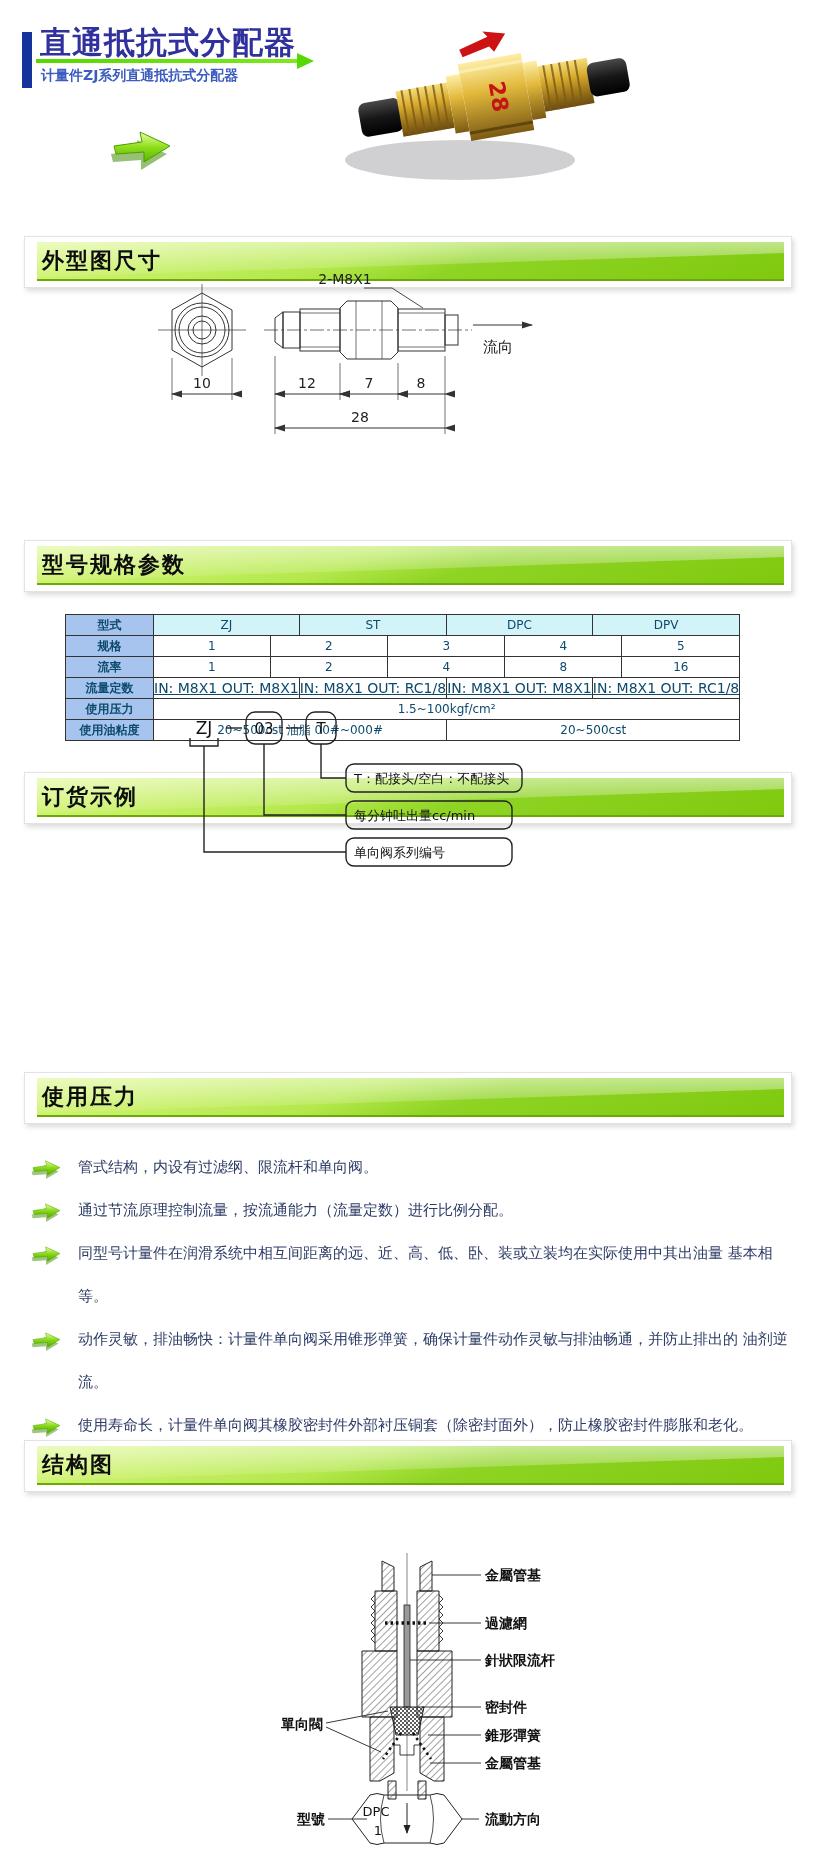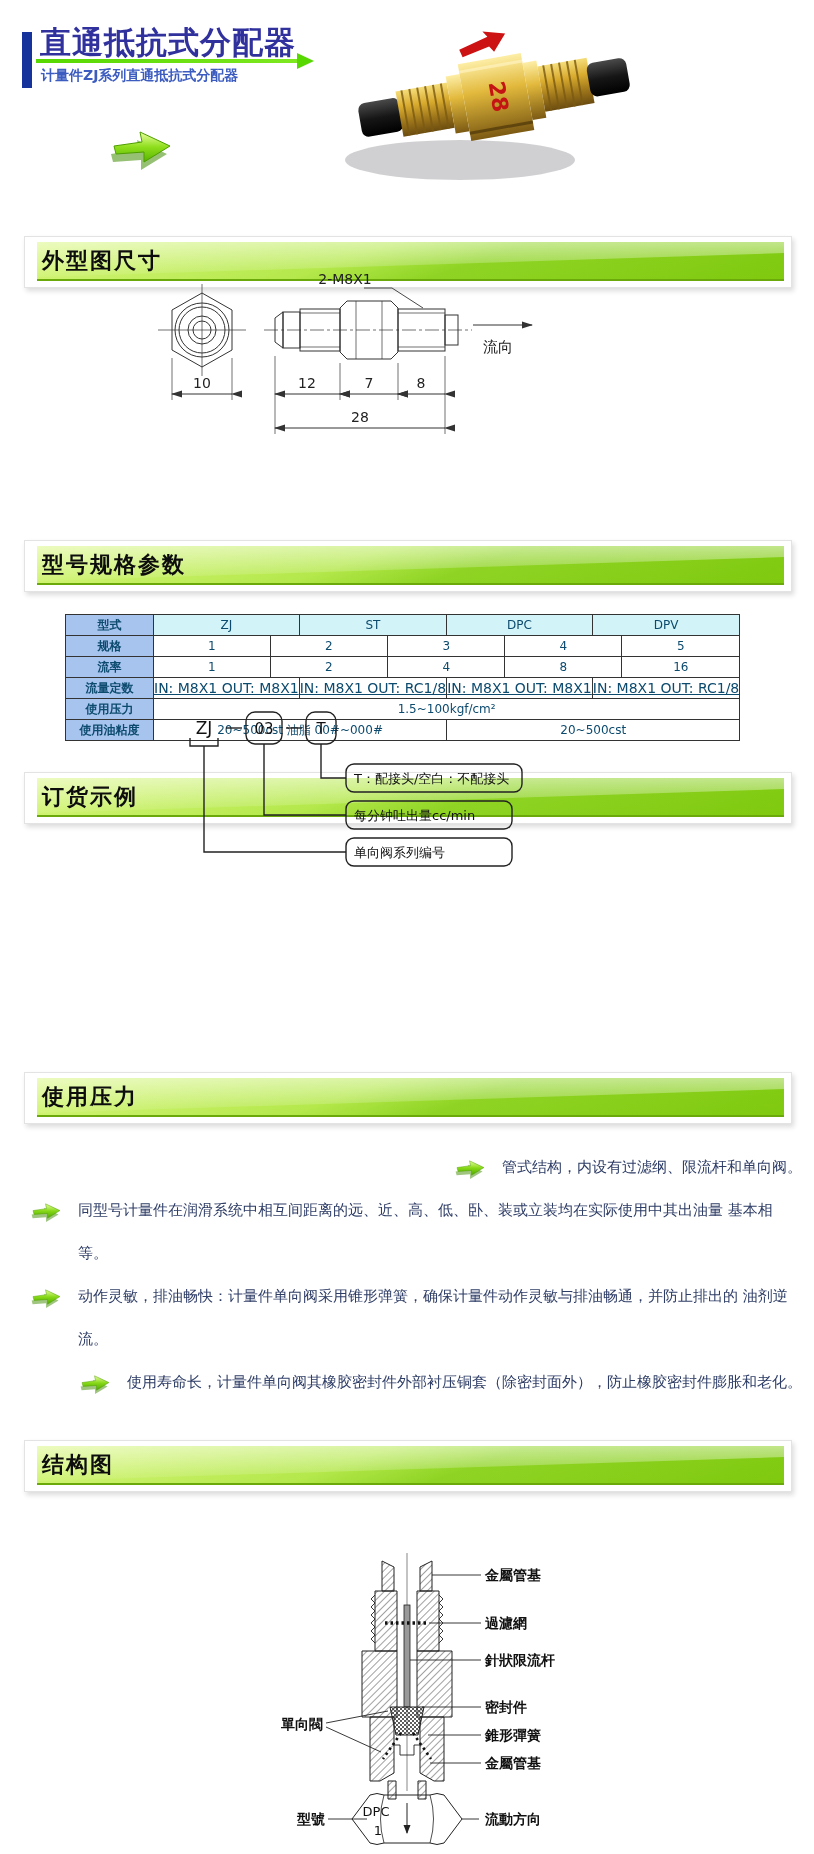--- a/index.html
+++ b/index.html
@@ -20,21 +20,21 @@
 
   
   table.spec{position:absolute;left:65px;top:614px;border-collapse:collapse;table-layout:fixed;font-size:12px;color:#0c4a6e;}
   table.spec td{border:1px solid #333;text-align:center;height:20px;padding:0;white-space:nowrap;overflow:hidden;}
   td.lbl{background:#a7c4ef;font-weight:bold;}
   td.mdl{background:#d2f4f8;}
   td.port{font-size:14px;text-decoration:underline;}
 
   
   .features{position:absolute;left:30px;top:1146px;width:772px;}
-  .feat-item{display:flex;align-items:flex-start;justify-content:flex-end;}
+  .feat-item{display:flex;align-items:flex-start;}
   .feat-item svg{flex:0 0 34px;margin-top:11px;margin-right:14px;}
   .feat-item p{margin:0;font-size:15px;line-height:43px;color:#2e3d66;}
 
   .diagram-svg{position:absolute;}
   text{font-family:"DejaVu Sans","Liberation Sans",sans-serif;}
   .seriflbl{font-family:"DejaVu Serif","Liberation Serif",serif;font-weight:bold;}
 </style>
 </head>
 <body>
 
@@ -275,20 +275,27 @@
         <path d="M4 26 L32 22 L30 12 L60 26 L34 42 L34 32 L6 34 Z" fill="#3f8c00" opacity=".5" transform="translate(-3,4)"></path>
         <path d="M4 22 L32 18 L30 8 L60 22 L34 38 L34 28 L6 30 Z" fill="url(#gab)" stroke="#4e9e00"></path>
       </svg>
     <p>管式结构，内设有过滤纲、限流杆和单向阀。</p>
   </div>
   <div class="feat-item">
     <svg width="34" height="24" viewBox="0 0 66 50">
         <path d="M4 26 L32 22 L30 12 L60 26 L34 42 L34 32 L6 34 Z" fill="#3f8c00" opacity=".5" transform="translate(-3,4)"></path>
         <path d="M4 22 L32 18 L30 8 L60 22 L34 38 L34 28 L6 30 Z" fill="url(#gab)" stroke="#4e9e00"></path>
       </svg>
+    <p>通过节流原理控制流量，按流通能力（流量定数）进行比例分配。</p>
+  </div>
+  <div class="feat-item">
+    <svg width="34" height="24" viewBox="0 0 66 50">
+        <path d="M4 26 L32 22 L30 12 L60 26 L34 42 L34 32 L6 34 Z" fill="#3f8c00" opacity=".5" transform="translate(-3,4)"></path>
+        <path d="M4 22 L32 18 L30 8 L60 22 L34 38 L34 28 L6 30 Z" fill="url(#gab)" stroke="#4e9e00"></path>
+      </svg>
     <p>同型号计量件在润滑系统中相互间距离的远、近、高、低、卧、装或立装均在实际使用中其出油量 基本相等。</p>
   </div>
   <div class="feat-item">
     <svg width="34" height="24" viewBox="0 0 66 50">
         <path d="M4 26 L32 22 L30 12 L60 26 L34 42 L34 32 L6 34 Z" fill="#3f8c00" opacity=".5" transform="translate(-3,4)"></path>
         <path d="M4 22 L32 18 L30 8 L60 22 L34 38 L34 28 L6 30 Z" fill="url(#gab)" stroke="#4e9e00"></path>
       </svg>
     <p>动作灵敏，排油畅快：计量件单向阀采用锥形弹簧，确保计量件动作灵敏与排油畅通，并防止排出的 油剂逆流。</p>
   </div>
   <div class="feat-item">

